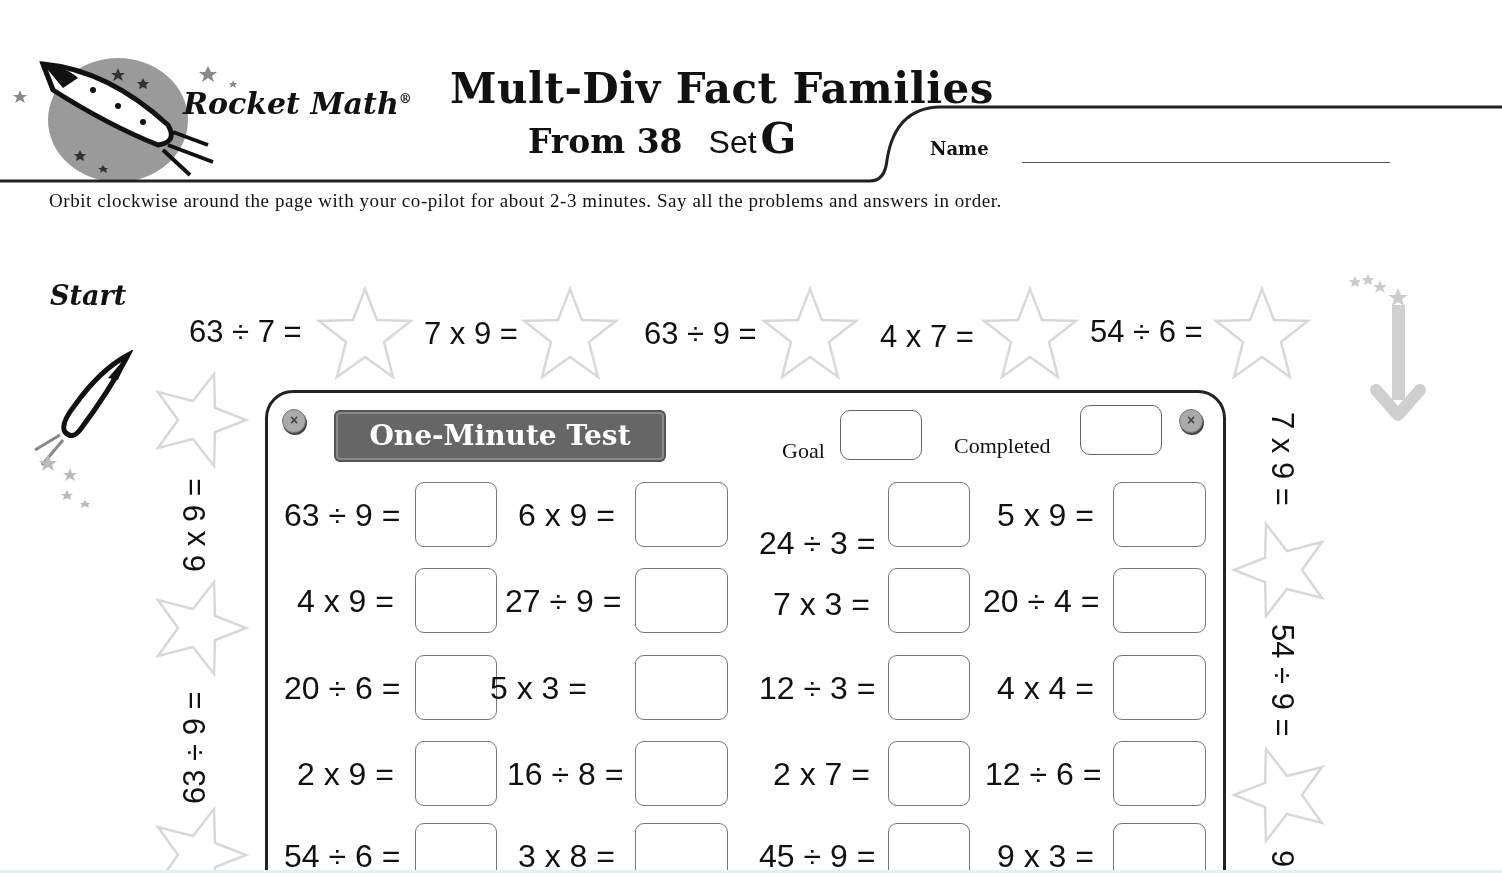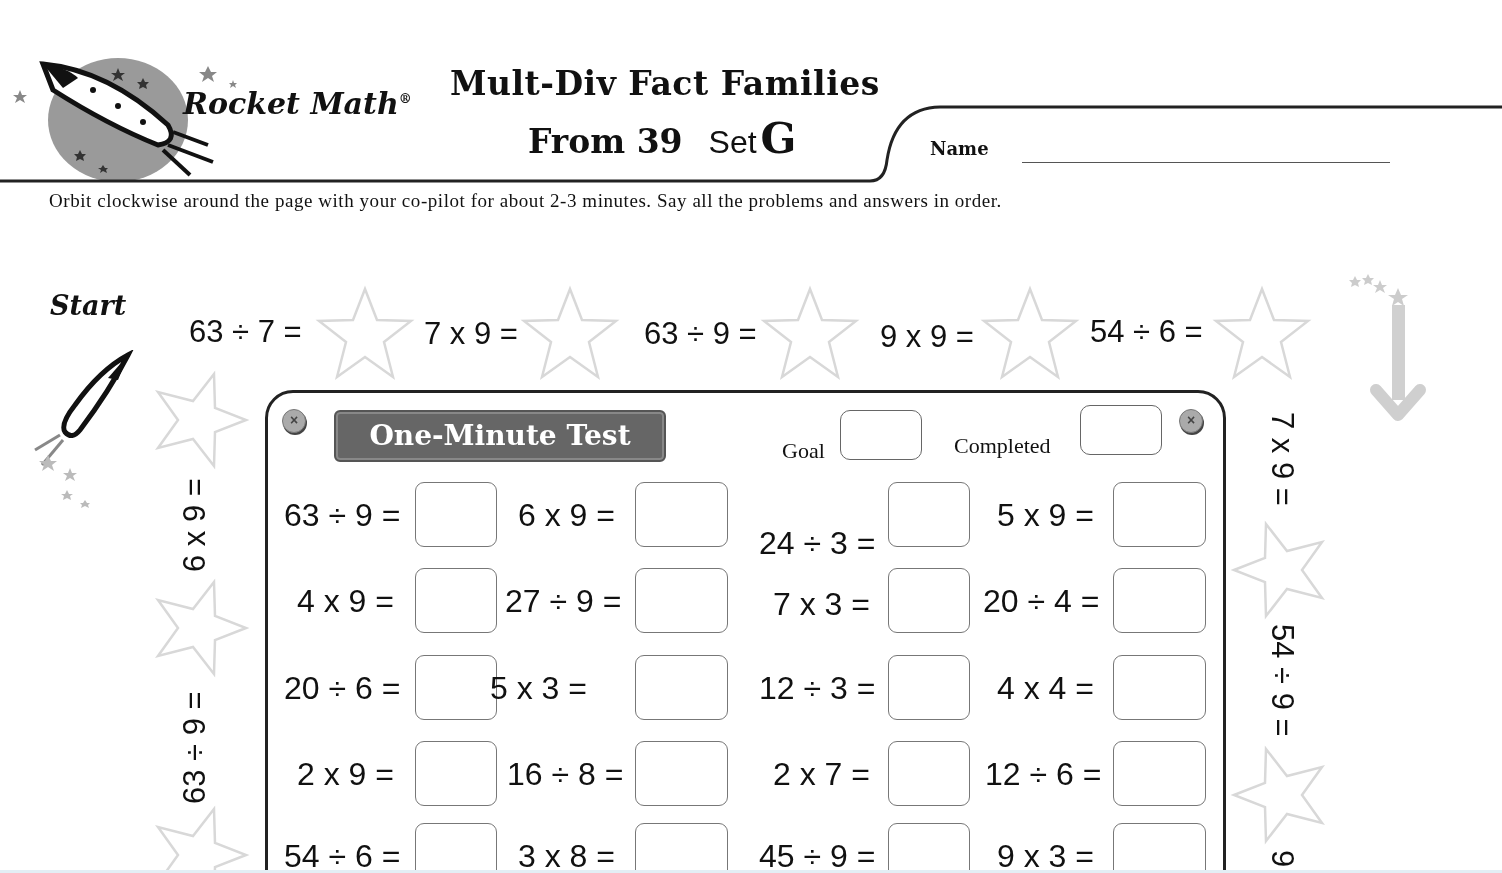--- a/index.html
+++ b/index.html
@@ -1,28 +1,28 @@
 <!DOCTYPE html>
 <html><head>
 <meta charset="utf-8">
 <style>
   html,body{margin:0;padding:0;}
   body{width:1502px;height:873px;overflow:hidden;background:#ffffff;position:relative;font-family:"Liberation Sans",sans-serif;color:#111;}
   .abs{position:absolute;}
   .serif{font-family:"DejaVu Serif","Liberation Serif",serif;}
-  .title1{left:450px;top:64px;font-size:33px;font-weight:bold;letter-spacing:0.5px;white-space:nowrap;}
+  .title1{left:450px;top:64px;font-size:42px;font-weight:bold;letter-spacing:0.5px;white-space:nowrap;}
   .title2{left:528px;top:114px;font-size:33px;font-weight:bold;white-space:nowrap;}
   .title2 .set-word{font-weight:normal;font-family:"Liberation Sans",sans-serif;font-size:32px;margin-left:26px;}
   .title2 .set-letter{font-size:42px;font-weight:bold;margin-left:4px;}
   .brand{left:183px;top:86px;font-family:"DejaVu Serif",serif;font-style:italic;font-weight:bold;font-size:30px;white-space:nowrap;}
   .brand sup{font-size:13px;font-style:normal;}
   .name-label{left:930px;top:138px;font-size:18px;font-weight:bold;}
   .name-line{left:1022px;top:162px;width:368px;height:1px;background:#555;}
   .instr{left:49px;top:190px;font-size:19px;white-space:nowrap;font-family:"Liberation Serif",serif;letter-spacing:0.55px;}
-  .start{left:50px;top:290px;font-family:"DejaVu Serif",serif;font-style:italic;font-weight:bold;font-size:27px;}
+  .start{left:50px;top:280px;font-family:"DejaVu Serif",serif;font-style:italic;font-weight:bold;font-size:27px;}
   .orbit{font-size:31px;white-space:nowrap;}
   .vert-l{transform:rotate(-90deg);transform-origin:left top;}
   .vert-r{transform:rotate(90deg);transform-origin:left top;}
   .test-box{left:265px;top:390px;width:955px;height:520px;border:3px solid #222;border-radius:28px;}
   .close{width:22px;height:22px;border-radius:50%;background:#aaa;border:1px solid #777;box-shadow:1px 2px 0 #444;color:#444;font-size:14px;font-weight:bold;text-align:center;line-height:21px;cursor:pointer;}
   .badge{left:334px;top:410px;width:328px;height:48px;background:#666;border-radius:6px;border:2px solid #555;box-shadow:inset 0 0 0 2px #888;color:#fff;font-family:"DejaVu Serif",serif;font-weight:bold;font-size:28px;text-align:center;line-height:48px;}
   .lbl{font-family:"Liberation Serif",serif;font-size:22px;}
   .small-box{border:1px solid #666;border-radius:10px;background:#fff;}
   .prob{font-size:32px;white-space:nowrap;}
   .ans{width:80px;height:63px;border:1px solid #777;border-radius:9px;background:#fff;}
@@ -53,21 +53,21 @@
       <circle cx="110" cy="56" r="3" fill="#111"></circle>
       <circle cx="135" cy="72" r="3" fill="#111"></circle>
     <line x1="165" y1="82" x2="200" y2="95" stroke="#111" stroke-width="4"></line>
     <line x1="160" y1="95" x2="205" y2="112" stroke="#111" stroke-width="4"></line>
     <line x1="155" y1="100" x2="182" y2="125" stroke="#111" stroke-width="4"></line>
   </svg>
   <div class="abs brand"><span>Rocket Math</span><sup>®</sup></div>
 
   <div class="abs title1 serif">Mult-Div Fact Families</div>
   <div class="abs title2 serif">
-    <span>From 39</span><span class="set-word">Set</span><span class="set-letter">G</span>
+    <span>From 38</span><span class="set-word">Set</span><span class="set-letter">G</span>
   </div>
 
   <svg class="abs" style="left:0;top:100px;" width="1502" height="85" viewBox="0 0 1502 85">
     <path d="M0 81 L870 81 Q885 81 887 60 Q895 8 940 7 L1502 7" fill="none" stroke="#222" stroke-width="3"></path>
   </svg>
 
   <div class="abs name-label serif">Name</div>
   <div class="abs name-line"></div>
 </div>
 
@@ -110,21 +110,21 @@
       <polygon points="40,10 42,15 47,15 43,18 45,23 40,20 35,23 37,18 33,15 38,15"></polygon>
       <polygon points="58,18 61,25 68,25 62,29 64,36 58,32 52,36 54,29 48,25 55,25"></polygon>
     </g>
   <rect x="52" y="35" width="13" height="95" fill="#d0d0d0"></rect>
   <polyline points="36,120 58,145 80,120" fill="none" stroke="#cfcfcf" stroke-width="12" stroke-linecap="round" stroke-linejoin="round"></polyline>
 </svg>
 
 <div class="abs orbit" style="left:189px;top:314px;">63 ÷ 7 =</div>
 <div class="abs orbit" style="left:424px;top:316px;">7 x 9 =</div>
 <div class="abs orbit" style="left:644px;top:316px;">63 ÷ 9 =</div>
-<div class="abs orbit" style="left:880px;top:319px;">9 x 9 =</div>
+<div class="abs orbit" style="left:880px;top:319px;">4 x 7 =</div>
 <div class="abs orbit" style="left:1090px;top:314px;">54 ÷ 6 =</div>
 
 <div class="abs orbit vert-r" style="left:1300px;top:412px;">7 x 9 =</div>
 <div class="abs orbit vert-r" style="left:1300px;top:624px;">54 ÷ 9 =</div>
 <div class="abs orbit vert-r" style="left:1300px;top:850px;">9</div>
 
 <div class="abs orbit vert-l" style="left:177px;top:572px;">6 x 9 =</div>
 <div class="abs orbit vert-l" style="left:177px;top:804px;">63 ÷ 9 =</div>
 
 <div class="abs test-box"></div>

